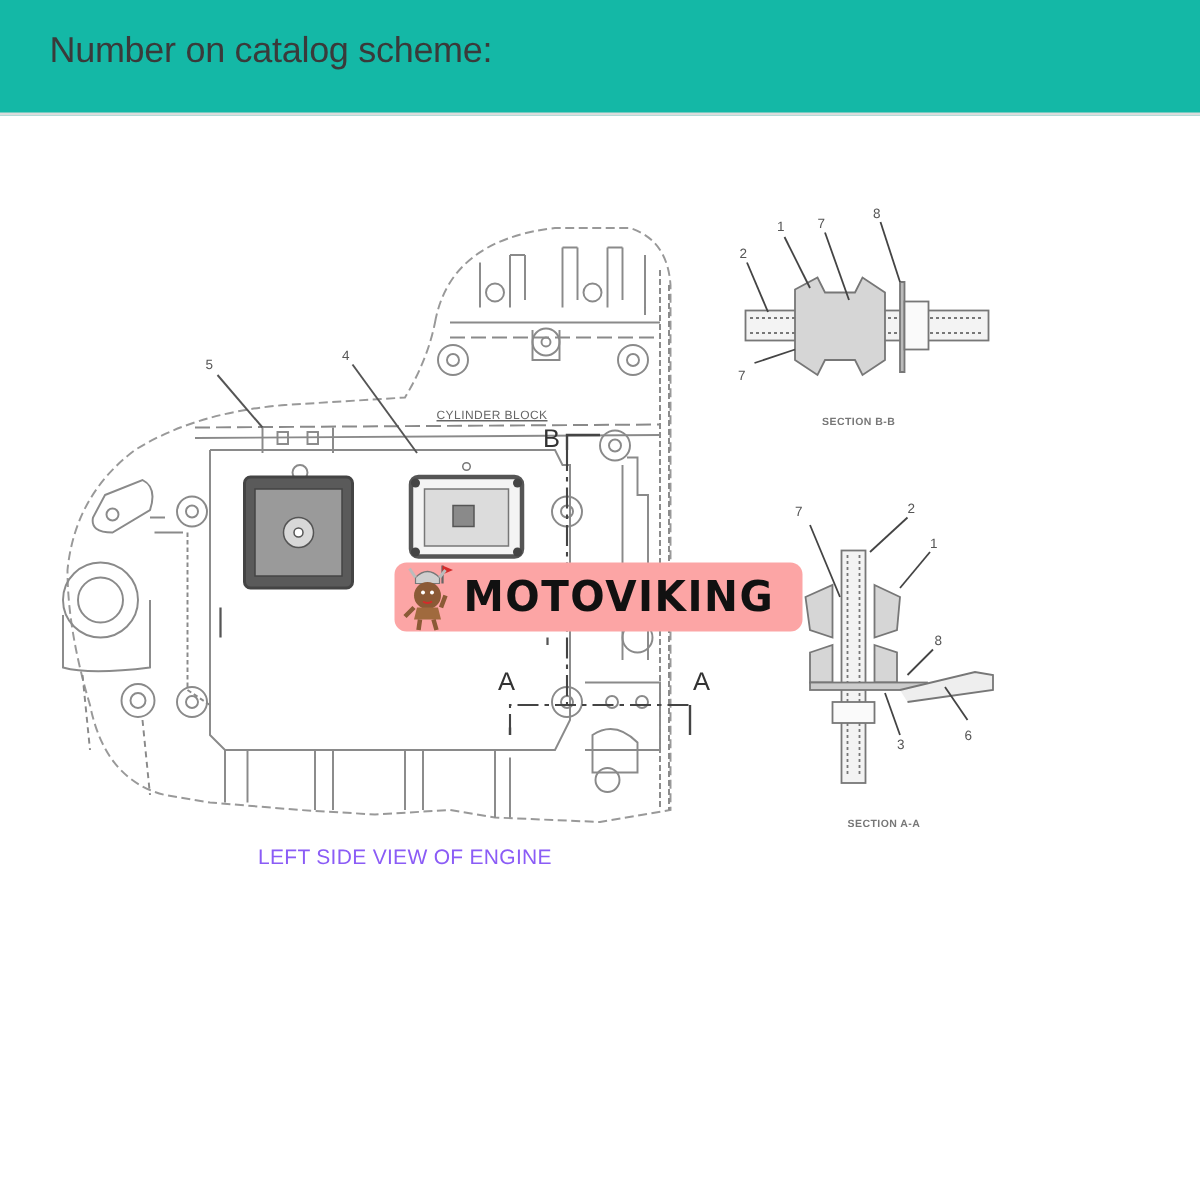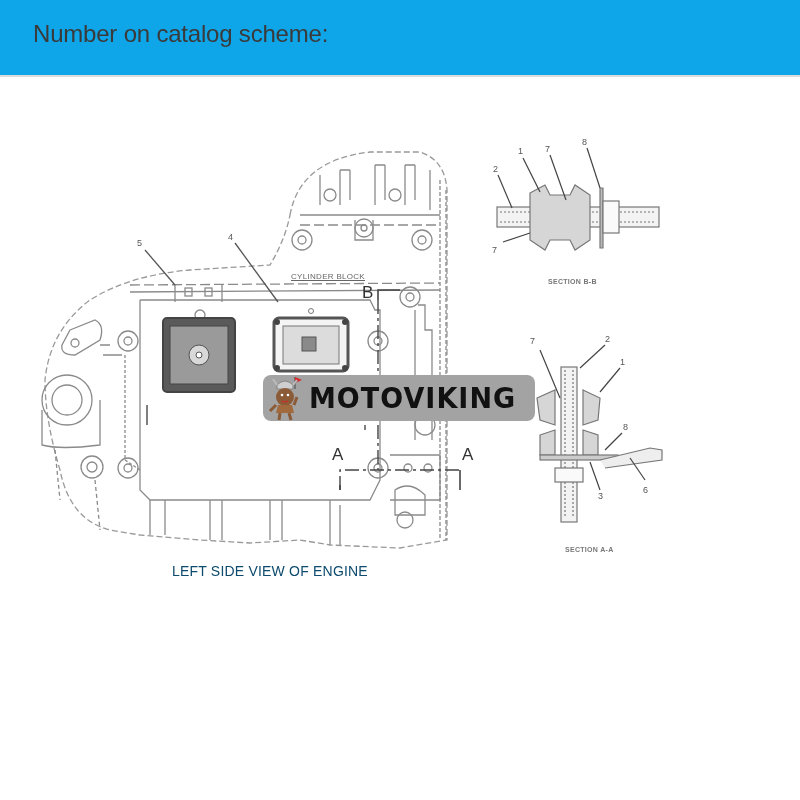--- a/index.html
+++ b/index.html
@@ -1,31 +1,31 @@
 <!DOCTYPE html>
 <html><head>
 <meta charset="utf-8">
 <style>
   html, body { margin:0; padding:0; }
   body { width:800px; height:800px; background:#ffffff; position:relative; overflow:hidden;
          font-family:"Liberation Sans", sans-serif; }
-  .header { position:absolute; left:0; top:0; width:800px; height:75px; background:#0ea5e9;
+  .header { position:absolute; left:0; top:0; width:800px; height:75px; background:#14b8a6;
             border-bottom:2px solid #dcdcdc; }
   .header-title { position:absolute; left:33px; top:20px; font-size:24px; color:#3a3a3a;
                   font-family:"Liberation Sans", sans-serif; letter-spacing:-0.2px; }
   .scheme { position:absolute; left:0; top:77px; width:800px; height:723px; }
   .scheme svg { position:absolute; left:0; top:0; }
   .lbl { position:absolute; font-family:"Liberation Sans", sans-serif; color:#6a6a6a; }
-  .caption-main { left:172px; top:563px; font-size:14px; color:#0c4a6e; letter-spacing:0.2px; }
+  .caption-main { left:172px; top:563px; font-size:14px; color:#8b5cf6; letter-spacing:0.2px; }
   .caption-b { left:548px; top:278px; font-size:7px; font-weight:bold; color:#777; letter-spacing:0.3px; }
   .caption-a { left:565px; top:546px; font-size:7px; font-weight:bold; color:#777; letter-spacing:0.3px; }
   .block-lbl { left:291px; top:272px; font-size:8px; color:#666; letter-spacing:0.3px; }
   .num { font-size:9px; color:#555; }
   .sect { font-size:17px; color:#333; }
-  .watermark { position:absolute; left:263px; top:375px; width:272px; height:46px; background:#a3a3a3;
+  .watermark { position:absolute; left:263px; top:375px; width:272px; height:46px; background:#fca5a5;
                border-radius:8px; display:flex; align-items:center; }
   .wm-mascot { width:40px; height:46px; position:relative; margin-left:4px; }
   .wm-text { font-family:"DejaVu Sans", sans-serif; font-weight:bold; font-size:27px; color:#111;
              letter-spacing:1px; margin-left:2px; transform:scaleY(1.05); }
 </style>
 </head>
 <body>
 
 <div class="header">
   <div class="header-title">Number on catalog scheme:</div>

